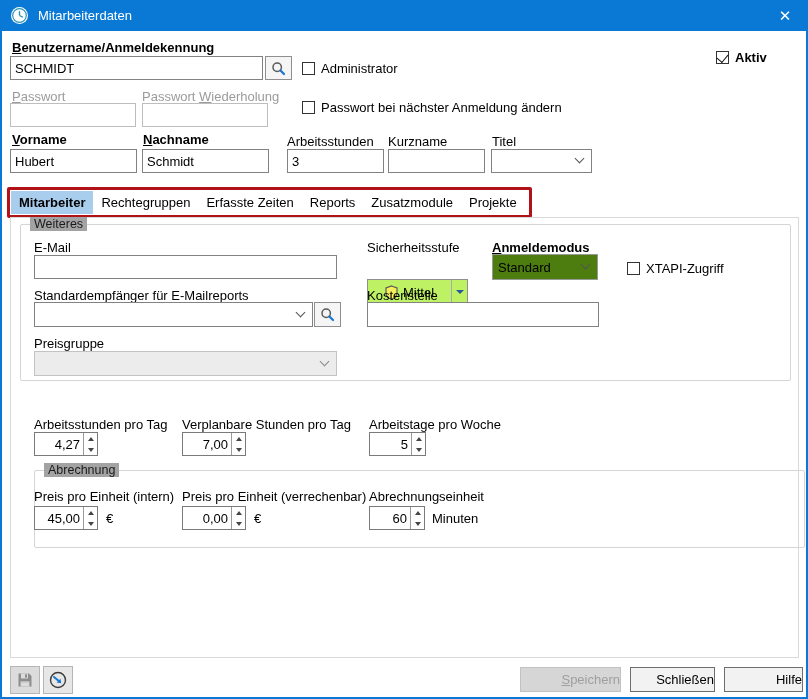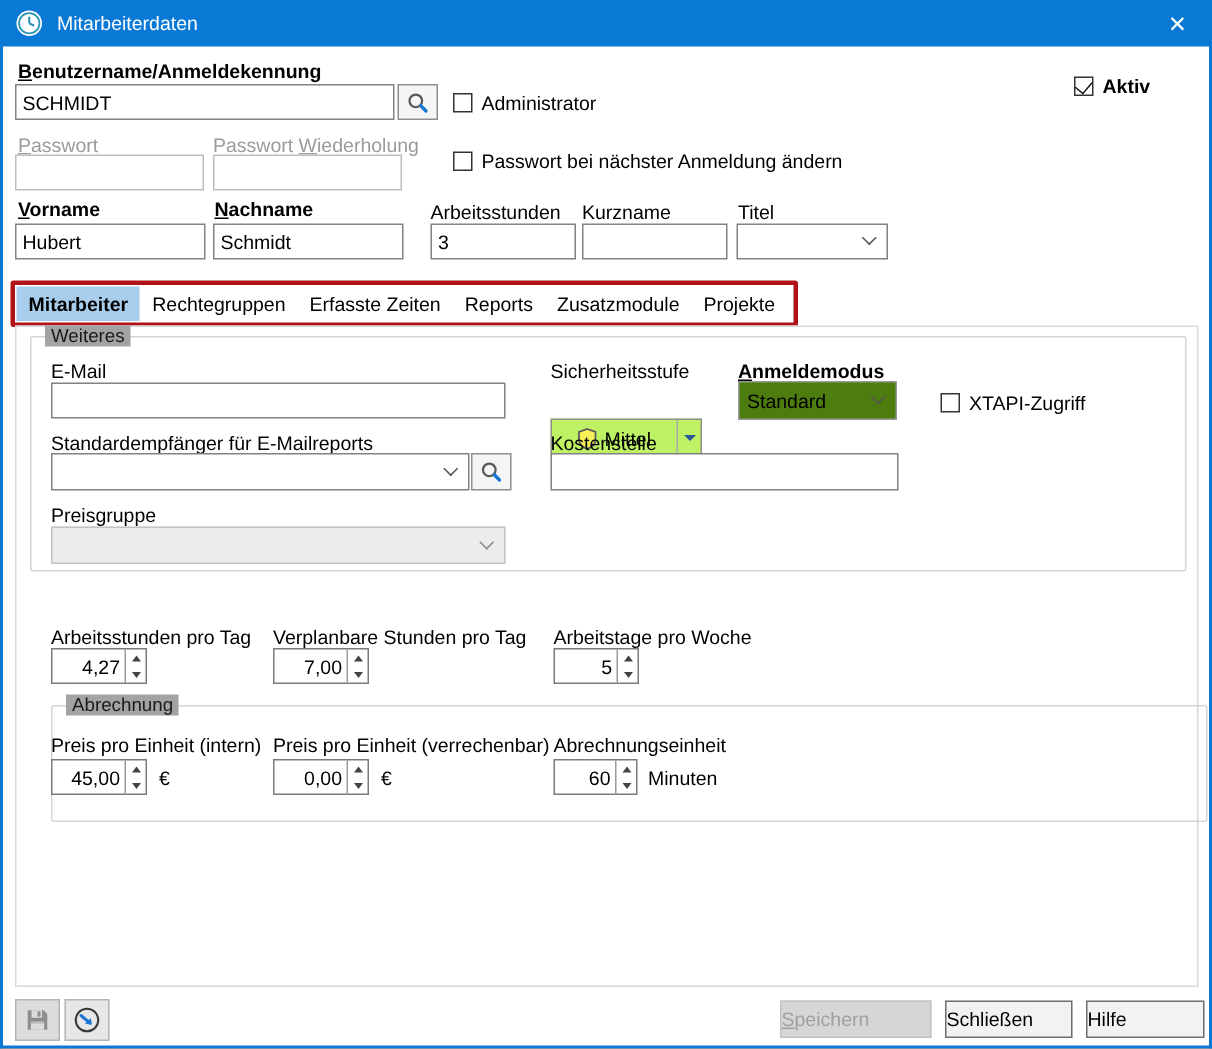--- a/index.html
+++ b/index.html
@@ -66,21 +66,21 @@
   .tab.selected { background:#a9cdec; font-weight:bold; }
   
   .panel { position:absolute; left:8px; top:217px; width:789px; height:441px; border:1px solid #d9d9d9; background:#fff; }
   .group { position:absolute; border:1px solid #d5d5d5; border-radius:2px; }
   .group > .gtitle {
     position:absolute; top:-8px; left:9px; background:#a3a3a3; padding:0 4px; font-size:12.5px; color:#1a1a1a;
   }
   
   .btn {
     position:absolute; height:25px; border:1px solid #6e6e6e; background:#f2f2f2;
-    font-size:13px; display:flex; align-items:center; justify-content:flex-start; color:#000;
+    font-size:13px; display:flex; align-items:center; justify-content:flex-end; color:#000;
   }
   .btn.disabled { background:#d6d6d6; border-color:#c2c2c2; color:#9f9f9f; }
   .iconbtn {
     position:absolute; width:30px; height:28px; border:1px solid #b5b5b5; background:#e7e7e7;
     display:flex; align-items:center; justify-content:center;
   }
 </style>
 </head>
 <body>
 

